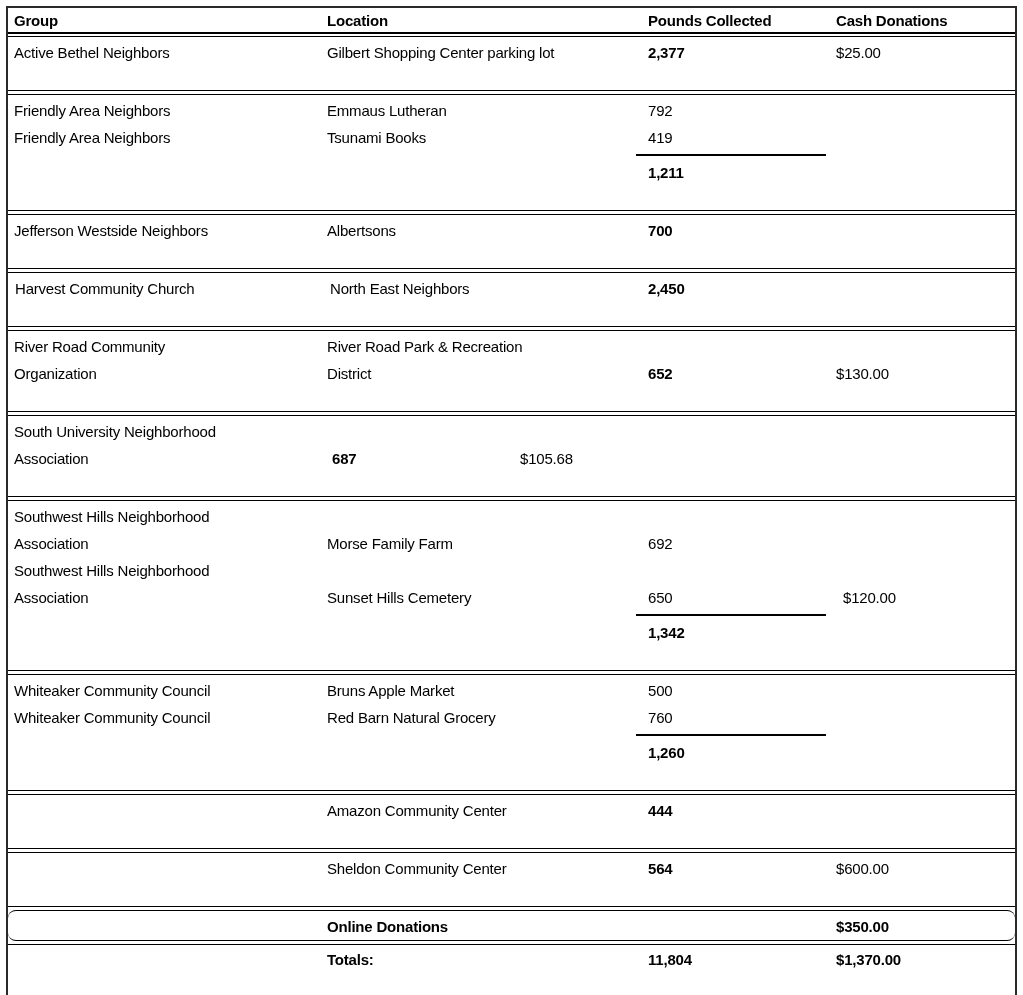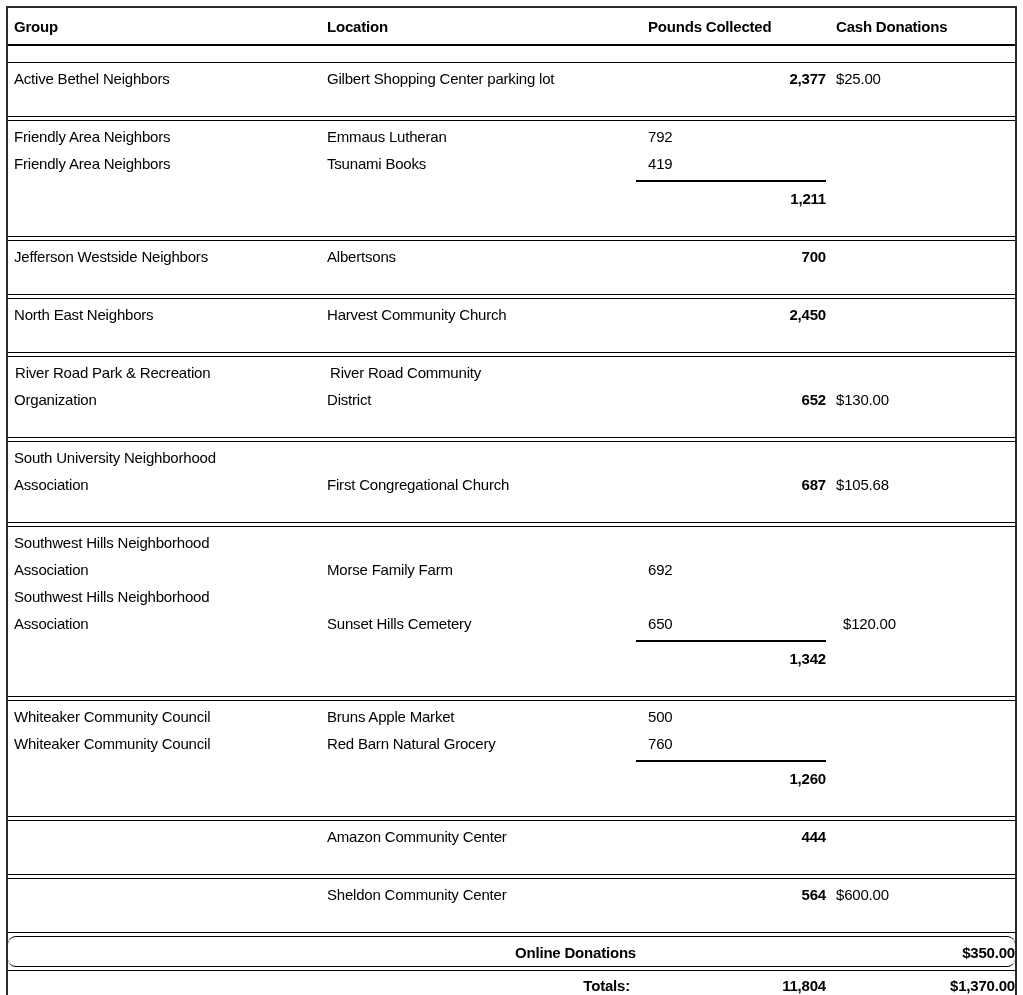--- a/index.html
+++ b/index.html
@@ -12,43 +12,43 @@
   }
   *,*:before,*:after{box-sizing:border-box;}
   .table-wrap{
     margin:6px;
     border:2px solid #2a2a2a;
     border-bottom-width:3px;
     background:#fff;
   }
   .header-row{
     display:flex;align-items:center;
-    height:38px;
+    height:26px;
     font-weight:700;
     border-bottom:2px solid #000;
-    margin-bottom:16px;
+    margin-bottom:2px;
   }
   .section{
     border-top:1.5px solid #000;
     border-bottom:1.5px solid #000;
     margin-bottom:3px;
     padding:2px 0 24px 0;
   }
   .section.compact{padding-bottom:0;border-radius:8px;}
   .line{
     display:flex;align-items:center;
     height:27px;
   }
   .cell{white-space:nowrap;overflow:visible;}
   .c1{width:312px;padding-left:6px;}
   .c2{width:316px;padding-left:7px;}
   .c3{width:190px;padding-left:12px;}
   .c4{flex:1;padding-left:10px;}
-  .b{font-weight:700;text-align:right;}
-  .right{text-align:right;padding-right:6px;}
+  .b{font-weight:700;}
+  .right{text-align:left;padding-right:6px;}
   .indent{padding-left:17px;}
   .rule{
     margin-left:628px;
     width:190px;
     height:0;
     border-bottom:2px solid #000;
     margin-top:3px;margin-bottom:3px;
   }
   .totals-row{
     display:flex;align-items:center;
@@ -102,50 +102,49 @@
       <div class="section">
         <div class="line">
           <div class="cell c1">Jefferson Westside Neighbors</div>
           <div class="cell c2">Albertsons</div>
           <div class="cell c3 b">700</div>
           <div class="cell c4"></div>
         </div>
       </div>
       <div class="section">
         <div class="line">
+          <div class="cell c2">Harvest Community Church</div>
           <div class="cell c1">North East Neighbors</div>
-          <div class="cell c2">Harvest Community Church</div>
           <div class="cell c3 b">2,450</div>
           <div class="cell c4"></div>
         </div>
       </div>
       <div class="section">
         <div class="line">
+          <div class="cell c1">River Road Community</div>
           <div class="cell c2">River Road Park &amp; Recreation</div>
-          <div class="cell c1">River Road Community</div>
           <div class="cell c3"></div>
           <div class="cell c4"></div>
         </div>
         <div class="line">
           <div class="cell c1">Organization</div>
           <div class="cell c2">District</div>
           <div class="cell c3 b">652</div>
           <div class="cell c4">$130.00</div>
         </div>
       </div>
       <div class="section">
         <div class="line">
           <div class="cell c1">South University Neighborhood</div>
           <div class="cell c2"></div>
           <div class="cell c3"></div>
           <div class="cell c4"></div>
         </div>
         <div class="line">
           <div class="cell c1">Association</div>
-          <div class="cell c2">First Congregational Church</div>
           <div class="cell c3 b">687</div>
           <div class="cell c4">$105.68</div>
         </div>
       </div>
       <div class="section">
         <div class="line">
           <div class="cell c1">Southwest Hills Neighborhood</div>
           <div class="cell c2"></div>
           <div class="cell c3"></div>
           <div class="cell c4"></div>

